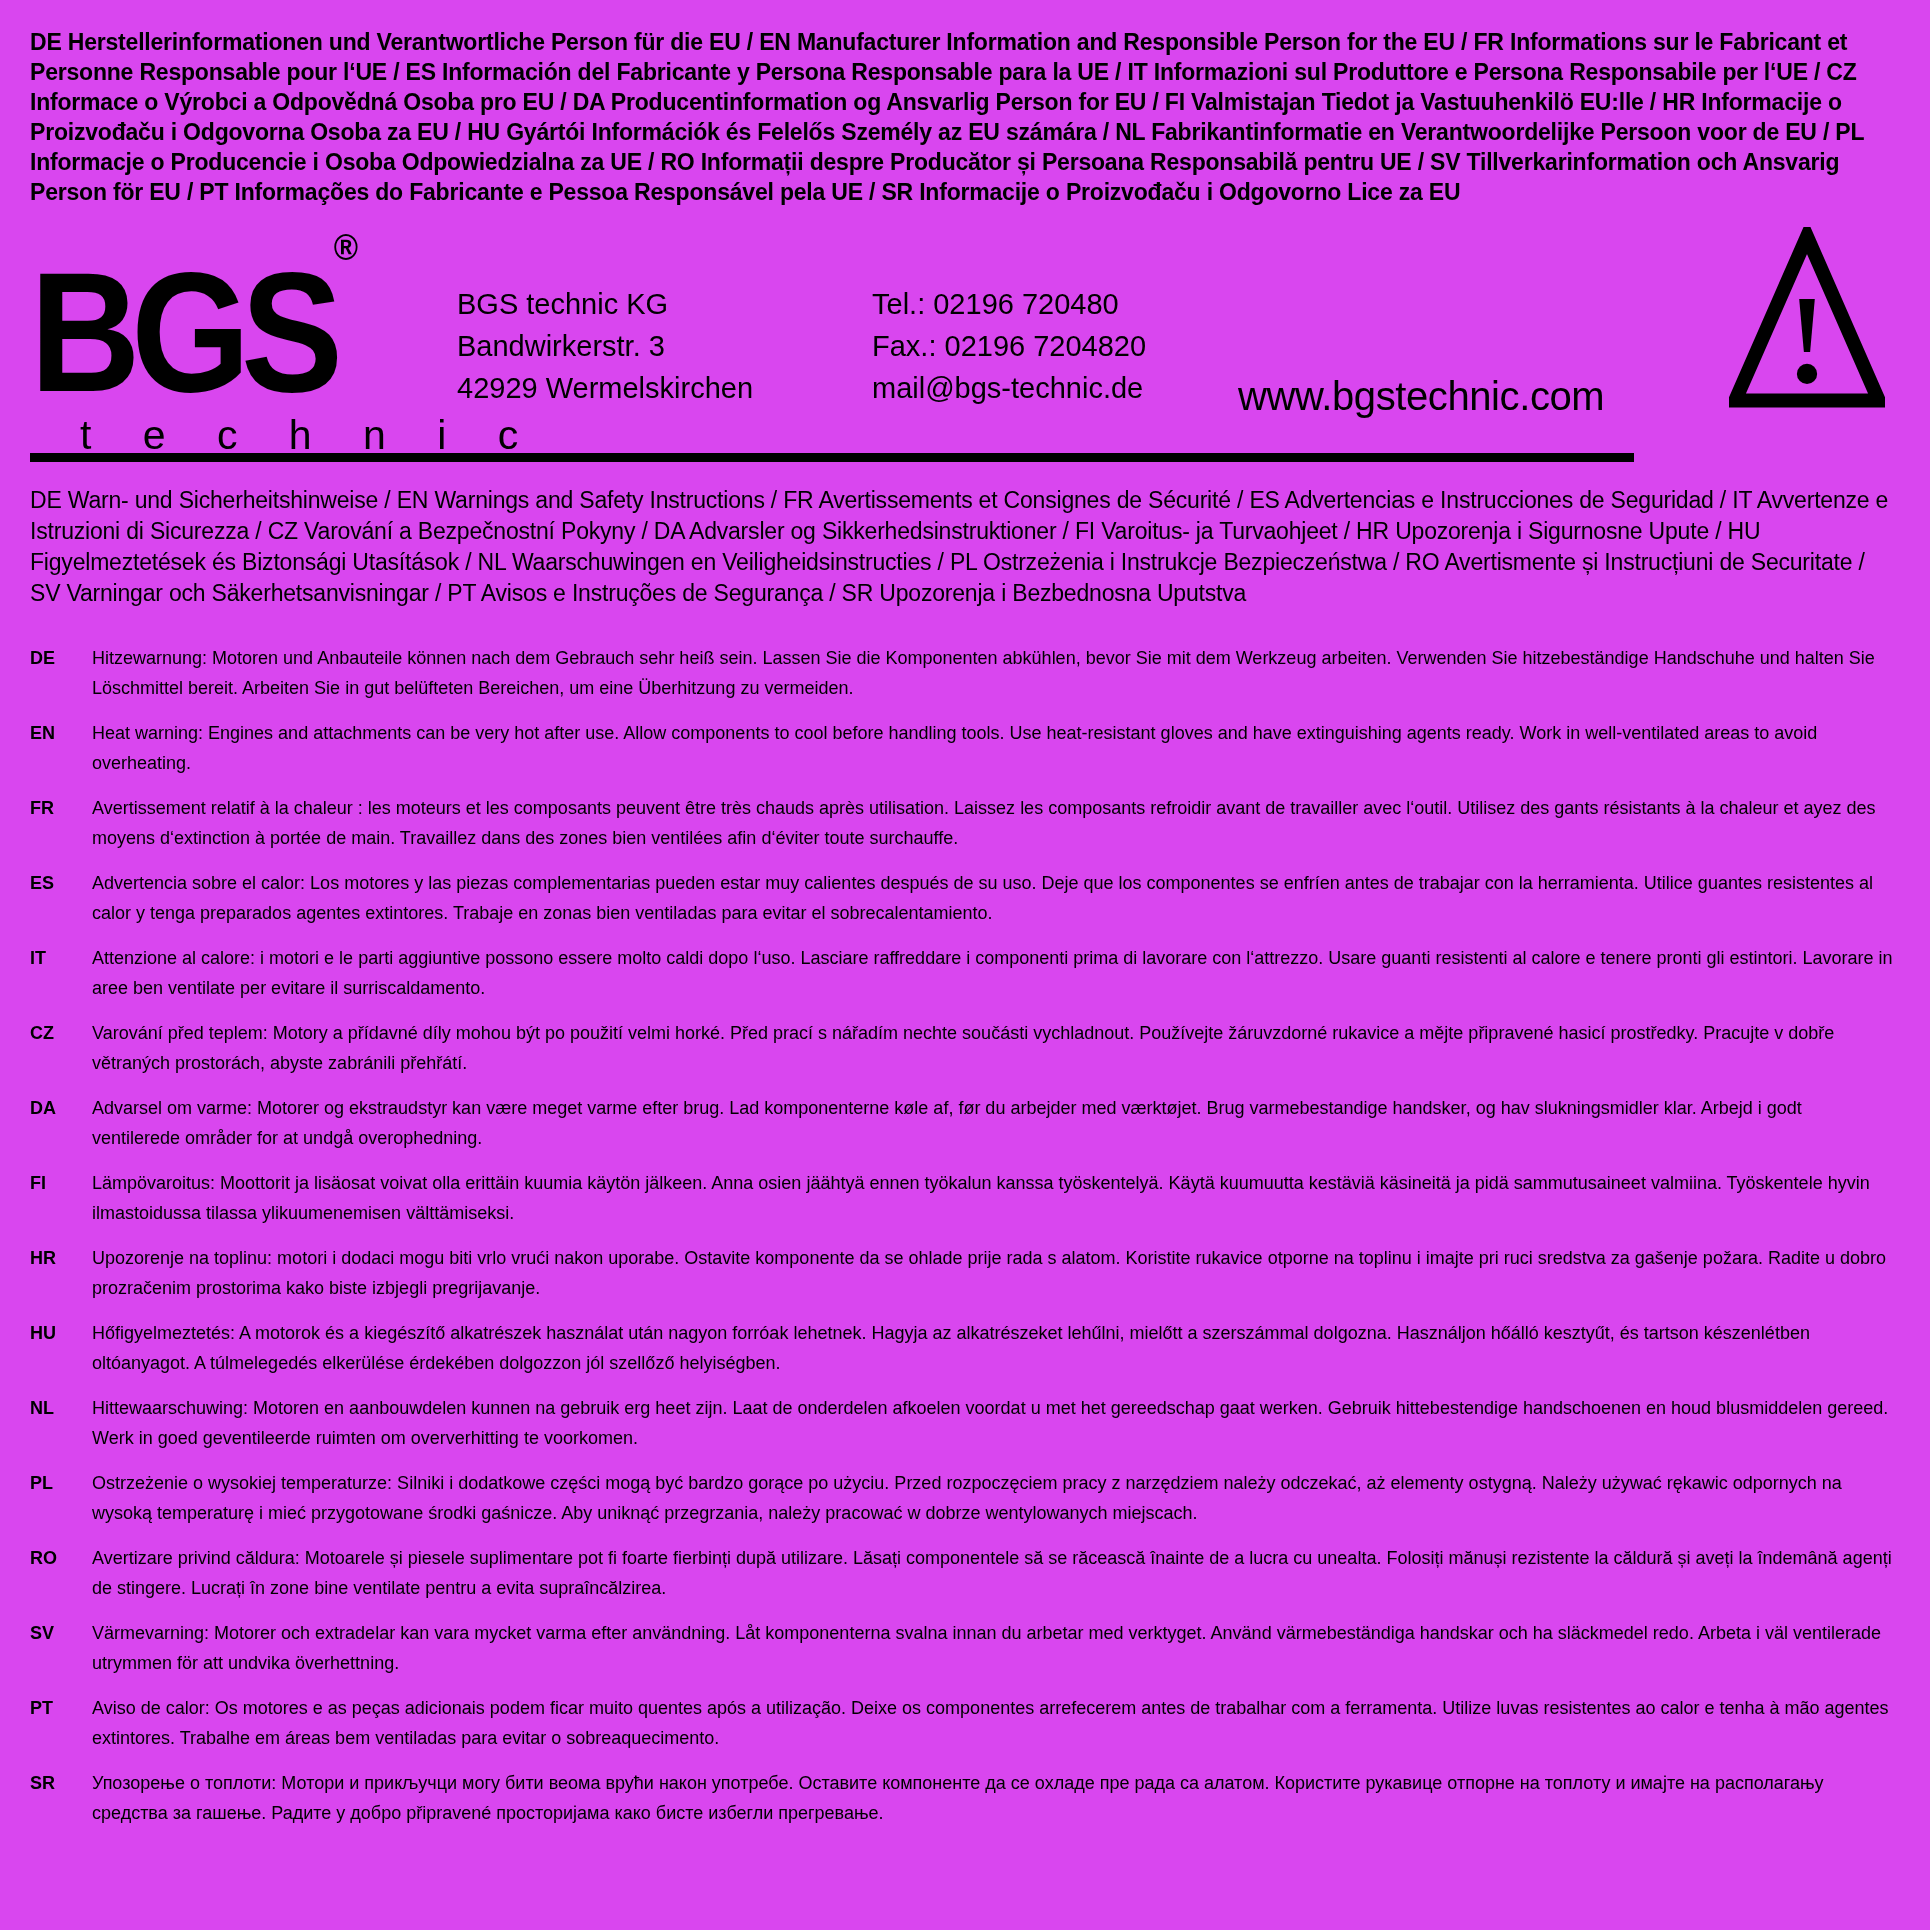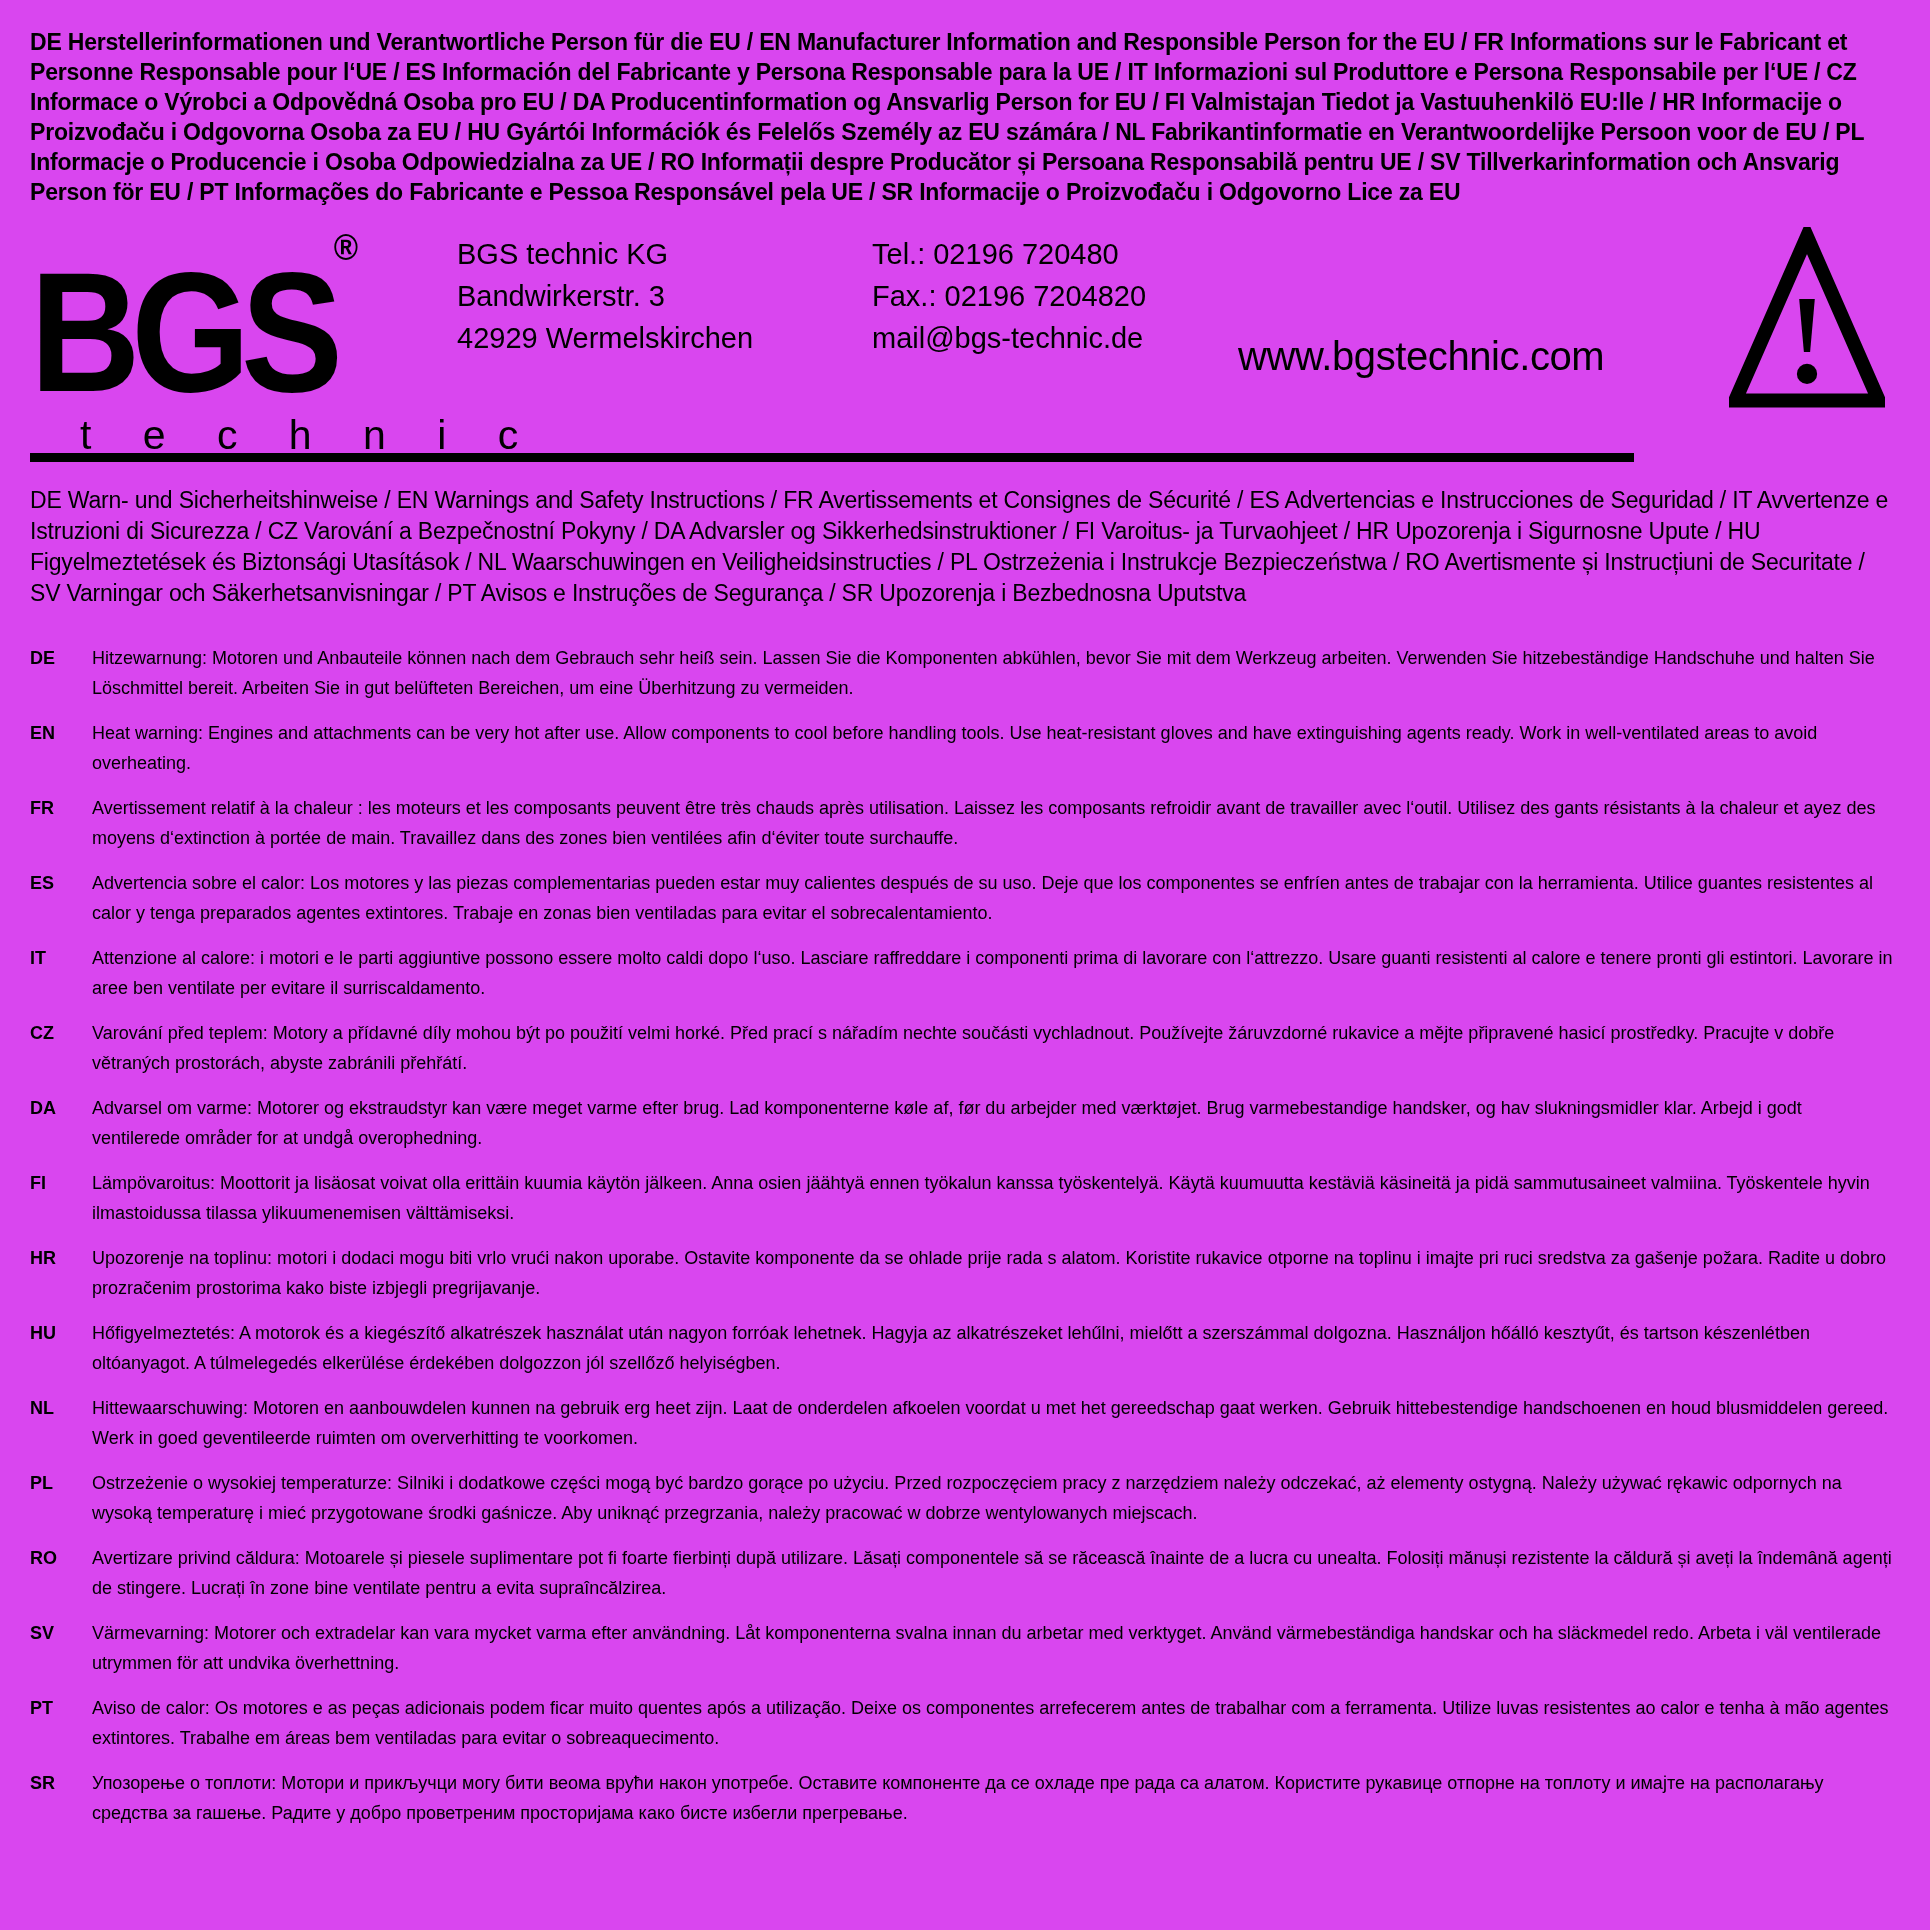--- a/index.html
+++ b/index.html
@@ -28,21 +28,21 @@
     text-align: left;
   }
   
   .company-band {
     position: relative;
     margin-top: 20px;
     height: 233px;
   }
   .company-row {
     display: flex;
-    align-items: flex-start;
+    align-items: center;
   }
   .logo {
     width: 405px;
     flex: 0 0 auto;
     padding-top: 4.7px;
   }
   .logo-main {
     font-size: 153px;
     line-height: 0.92;
     font-weight: bold;
@@ -231,18 +231,18 @@
       <span class="warning-text">Värmevarning: Motorer och extradelar kan vara mycket varma efter användning. Låt komponenterna svalna innan du arbetar med verktyget. Använd värmebeständiga handskar och ha släckmedel redo. Arbeta i väl ventilerade utrymmen för att undvika överhettning.</span>
     </div>
 
     <div class="warning-row">
       <span class="lang-code">PT</span>
       <span class="warning-text">Aviso de calor: Os motores e as peças adicionais podem ficar muito quentes após a utilização. Deixe os componentes arrefecerem antes de trabalhar com a ferramenta. Utilize luvas resistentes ao calor e tenha à mão agentes extintores. Trabalhe em áreas bem ventiladas para evitar o sobreaquecimento.</span>
     </div>
 
     <div class="warning-row">
       <span class="lang-code">SR</span>
-      <span class="warning-text">Упозорење о топлоти: Мотори и прикључци могу бити веома врући након употребе. Оставите компоненте да се охладе пре рада са алатом. Користите рукавице отпорне на топлоту и имајте на располагању средства за гашење. Радите у добро проветреним просторијама како бисте избегли прегревање.</span>
+      <span class="warning-text">Упозорење о топлоти: Мотори и прикључци могу бити веома врући након употребе. Оставите компоненте да се охладе пре рада са алатом. Користите рукавице отпорне на топлоту и имајте на располагању средства за гашење. Радите у добро připravené просторијама како бисте избегли прегревање.</span>
     </div>
   </div>
 
 </div>
 
 
 </body></html>

